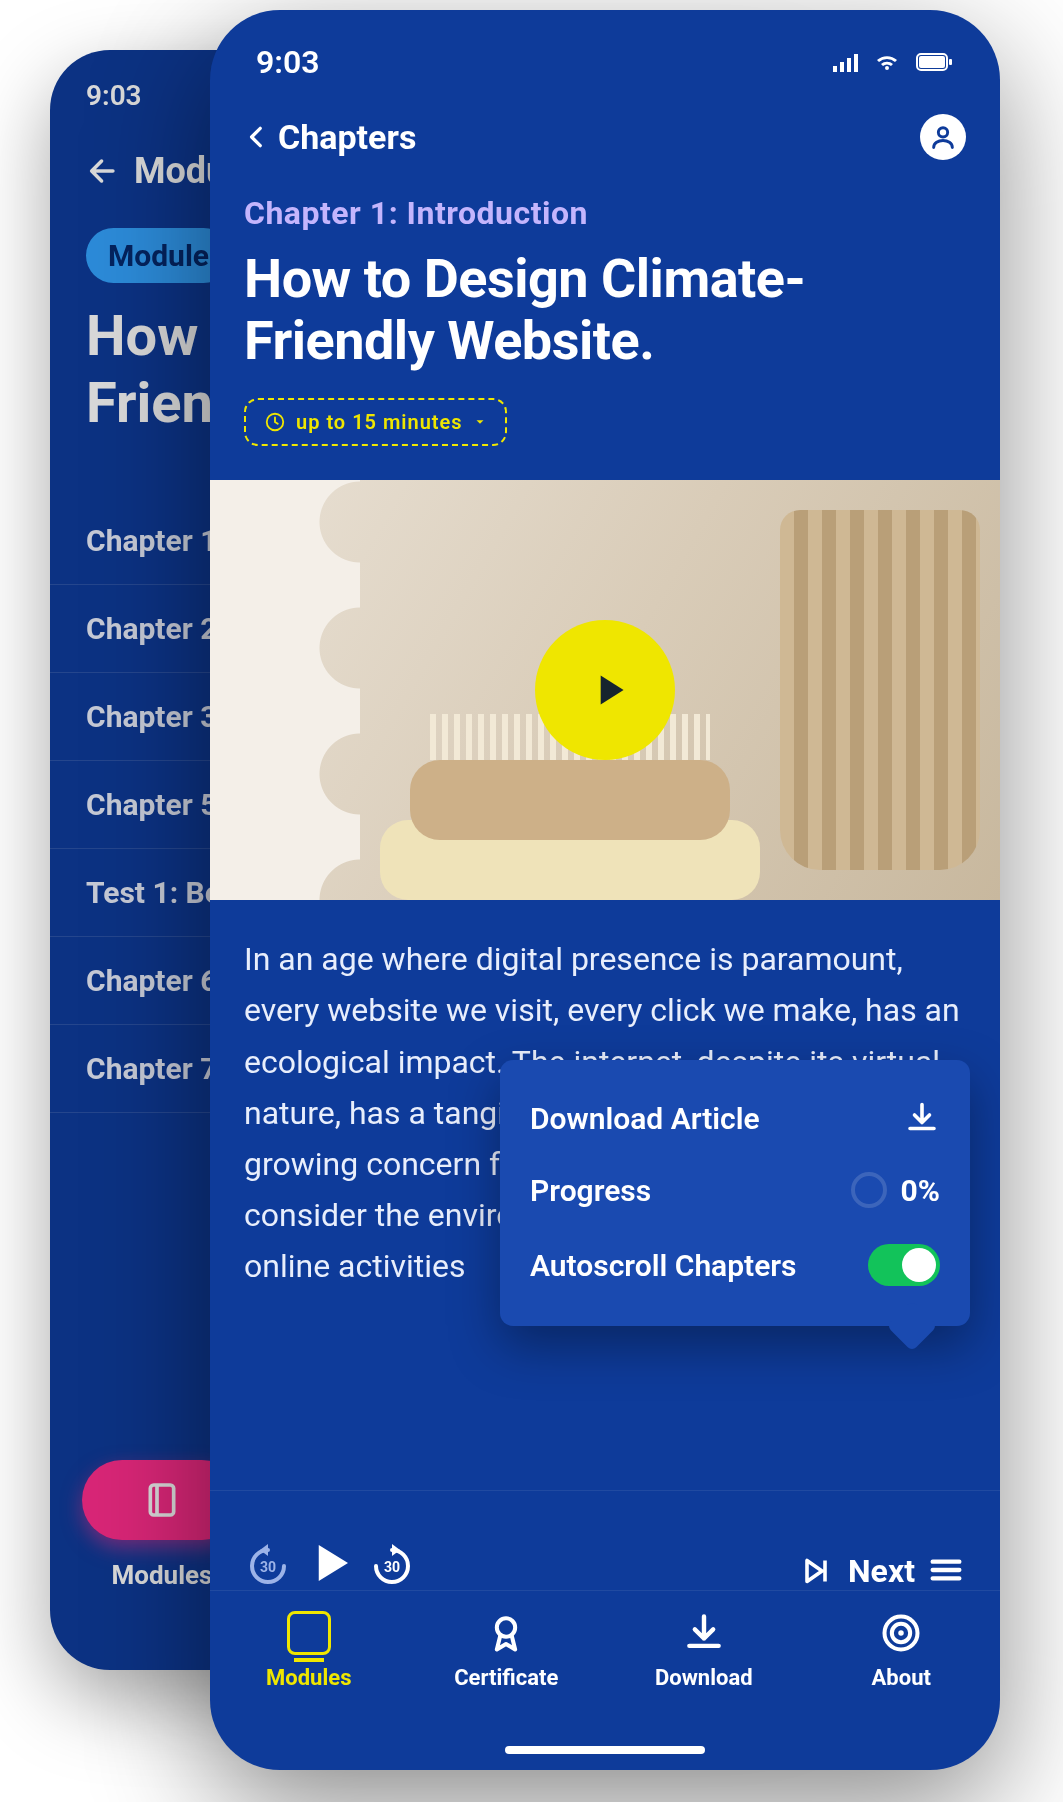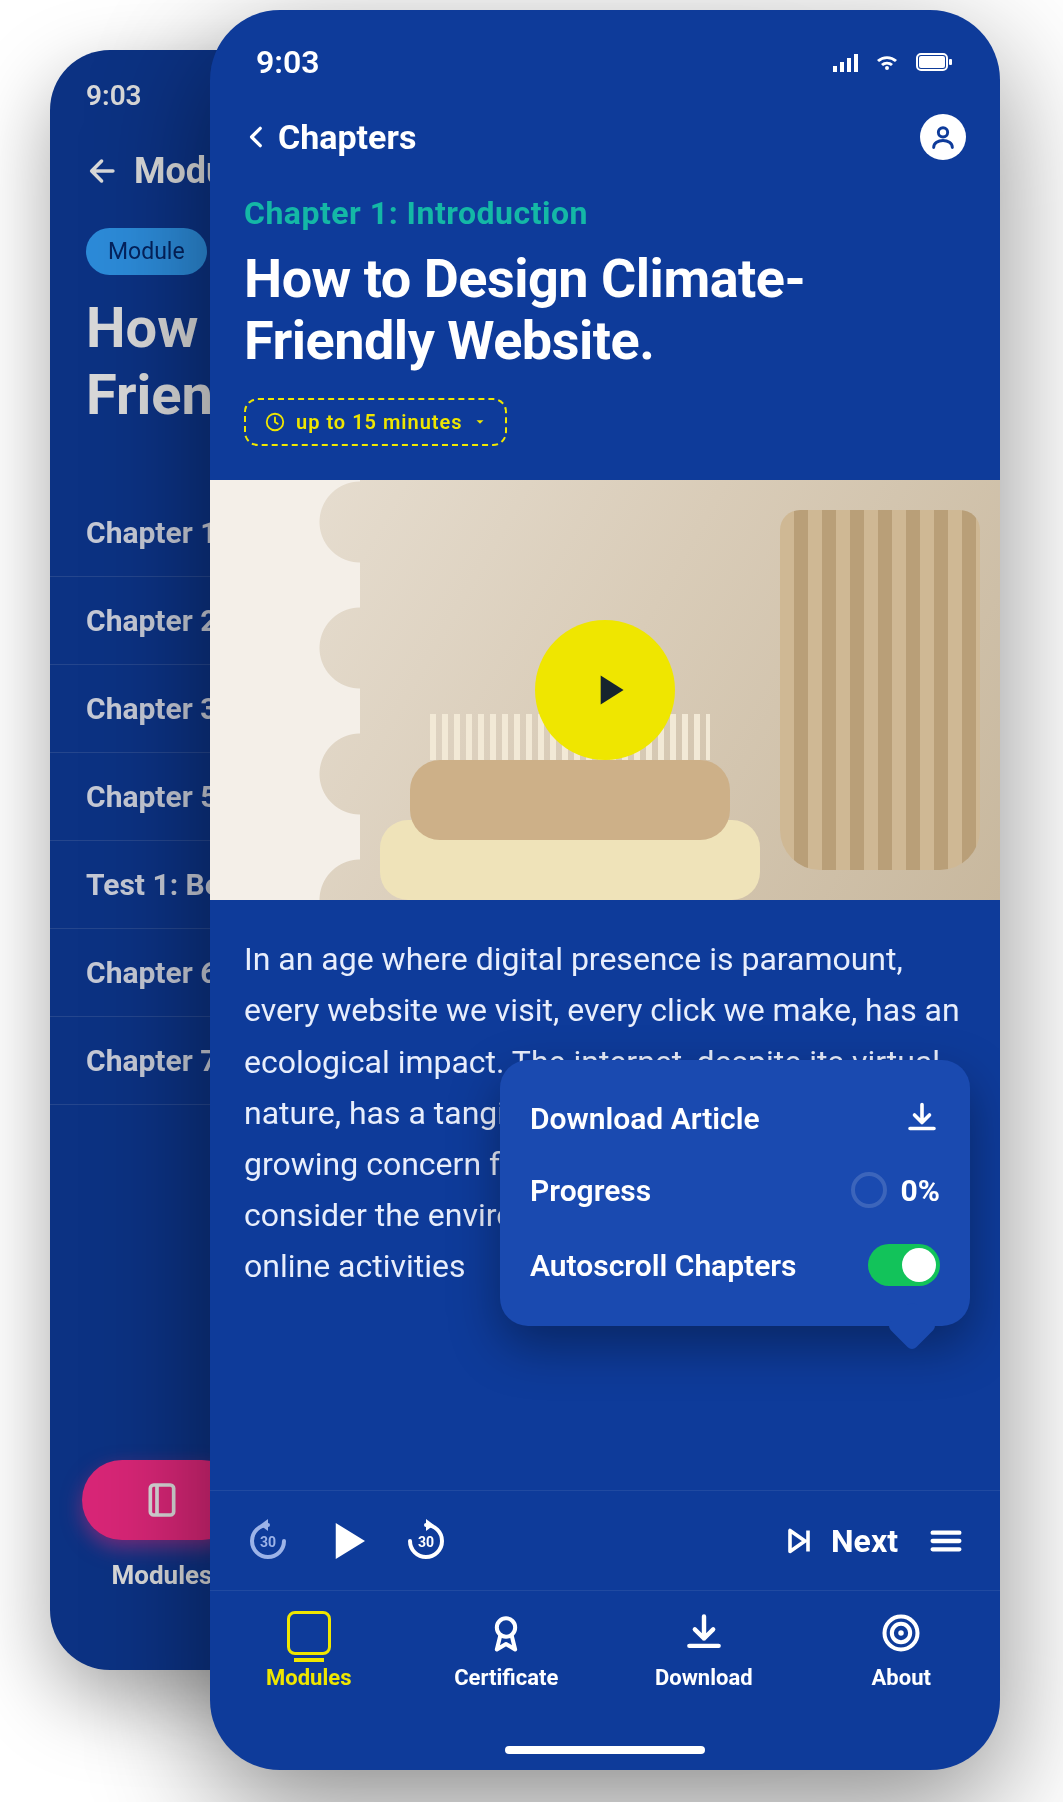--- a/index.html
+++ b/index.html
@@ -16,21 +16,21 @@
 
   .phone-back .statusbar { display:flex; justify-content:space-between; align-items:center; padding: 20px 36px 0 36px; height:70px; }
   .phone-back .time { font-size: 28px; font-weight:600; }
   .phone-back .status-icons { display:flex; gap:10px; align-items:center; }
 
   .phone-back .backrow { display:flex; align-items:center; gap:14px; padding: 30px 36px 0 36px; }
   .phone-back .backrow .label { font-size: 36px; font-weight:700; }
 
   .phone-back .module-badge {
     display:inline-block; margin: 36px 0 0 36px; padding: 10px 22px; border-radius: 999px;
-    background:#34a4ff; color:#05296f; font-size: 23px; font-weight:400;
+    background:#34a4ff; color:#05296f; font-size: 30px; font-weight:700;
   }
   .phone-back .title-back { padding: 20px 36px 0 36px; font-size: 56px; font-weight:700; line-height:1.2; }
 
   .phone-back .chapters { margin-top: 60px; }
   .phone-back .chapter-row { padding: 26px 36px; border-bottom: 1px solid rgba(255,255,255,.12); font-size: 30px; font-weight:700; color:#e9eefc; }
 
   .phone-back .nav-badge {
     position:absolute; left:32px; bottom:130px; width: 160px; height:80px; border-radius:60px;
     background:#ff2d8c; display:flex; align-items:center; justify-content:center;
     box-shadow: 0 8px 20px rgba(255,45,140,.5);
@@ -44,21 +44,21 @@
     box-shadow: 0 40px 120px rgba(0,0,0,.45);
   }
   .phone-front .statusbar { display:flex; justify-content:space-between; align-items:center; padding: 24px 46px 0 46px; height:80px; }
   .phone-front .time { font-size: 32px; font-weight:600; }
   .phone-front .status-icons { display:flex; gap:12px; align-items:center; }
 
   .phone-front .topbar { display:flex; align-items:center; justify-content:space-between; padding: 24px 34px 0 34px; }
   .phone-front .back-link { display:flex; align-items:center; gap:8px; font-size:34px; font-weight:700; }
   .phone-front .avatar { width:46px; height:46px; border-radius:50%; background:#fff; display:flex; align-items:center; justify-content:center; }
 
-  .phone-front .chapter-eyebrow { color:#14b8a6; font-size:32px; font-weight:700; padding: 34px 34px 0 34px; letter-spacing:.5px; }
+  .phone-front .chapter-eyebrow { color:#c4b5fd; font-size:32px; font-weight:700; padding: 34px 34px 0 34px; letter-spacing:.5px; }
   .phone-front .title-front { padding: 16px 34px 0 34px; font-size: 54px; font-weight:700; line-height:1.15; letter-spacing:-.5px; }
 
   .phone-front .duration {
     display:inline-flex; align-items:center; gap:10px; margin: 26px 34px 0 34px;
     border: 2px dashed #efe600; color:#efe600; border-radius: 14px; padding: 10px 18px;
     font-size: 20px; font-weight:600; letter-spacing:1px;
   }
 
   .video-thumb {
     margin-top: 34px; width: 100%; height: 420px; position: relative; overflow:hidden;
@@ -75,35 +75,35 @@
   .video-thumb .soap { position:absolute; left:170px; bottom:0; width:380px; height:80px; background:#efe3b9; border-radius: 28px; }
   .video-thumb .play {
     position:absolute; left:50%; top:50%; transform:translate(-50%,-50%);
     width:140px; height:140px; border-radius:50%; background:#efe600; display:flex; align-items:center; justify-content:center;
   }
   .video-thumb .play svg { margin-left:8px; }
 
   .article-text { padding: 34px; font-size: 32px; line-height:1.6; color:#e8eefc; }
 
   .popover {
-    position:absolute; right:30px; top:1050px; width:470px; background:#1a4ab0; border-radius:28px;
+    position:absolute; right:30px; top:1050px; width:470px; background:#1a4ab0; border-radius:13px;
     box-shadow: 0 20px 50px rgba(0,0,0,.35); padding: 22px 26px;
   }
   .popover-row { display:flex; align-items:center; justify-content:space-between; padding: 18px 4px; font-size:30px; font-weight:600; }
   .popover .progress-ring { width:36px; height:36px; border-radius:50%; border:4px solid rgba(255,255,255,.15); }
   .popover .progress-val { display:flex; align-items:center; gap:14px; font-weight:700; }
   .popover .toggle { width:72px; height:42px; border-radius:30px; background:#12c35a; position:relative; }
   .popover .toggle::after { content:""; position:absolute; right:4px; top:4px; width:34px; height:34px; border-radius:50%; background:#fff; }
   .popover::after {
     content:""; position:absolute; right:40px; bottom:-18px; width:36px; height:36px; background:#1a4ab0; transform:rotate(45deg); border-radius:6px;
   }
 
   .player-bar {
-    position:absolute; left:0; right:0; bottom:180px; height:100px; display:flex; align-items:center;
-    padding: 0 34px; gap:28px; background: linear-gradient(#0e3b9a 0%, #0e3b9a 100%);
+    position:absolute; left:0; right:0; bottom:180px; height:100px; display:flex; align-items:flex-end;
+    padding: 0 34px; gap:11px; background: linear-gradient(#0e3b9a 0%, #0e3b9a 100%);
     border-top: 1px solid rgba(255,255,255,.08);
   }
   .player-bar .spacer { flex:1; }
   .player-bar .next-group { display:flex; align-items:center; gap:14px; font-size:32px; font-weight:700; }
 
   .bottom-nav {
     position:absolute; left:0; right:0; bottom:0; height:180px; display:flex; justify-content:space-around; align-items:flex-start;
     padding-top:20px; border-top: 1px solid rgba(255,255,255,.08);
   }
   .nav-item { display:flex; flex-direction:column; align-items:center; gap:10px; width:160px; }

